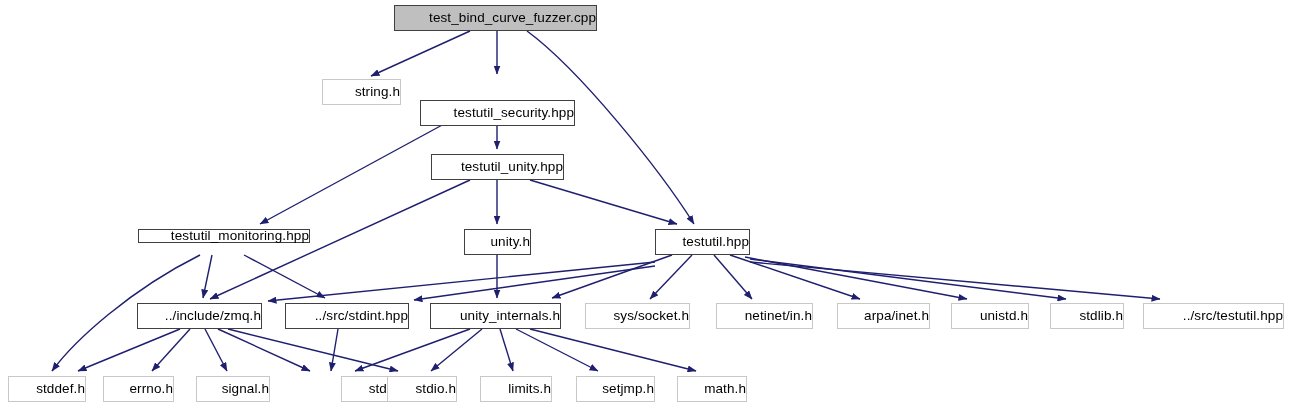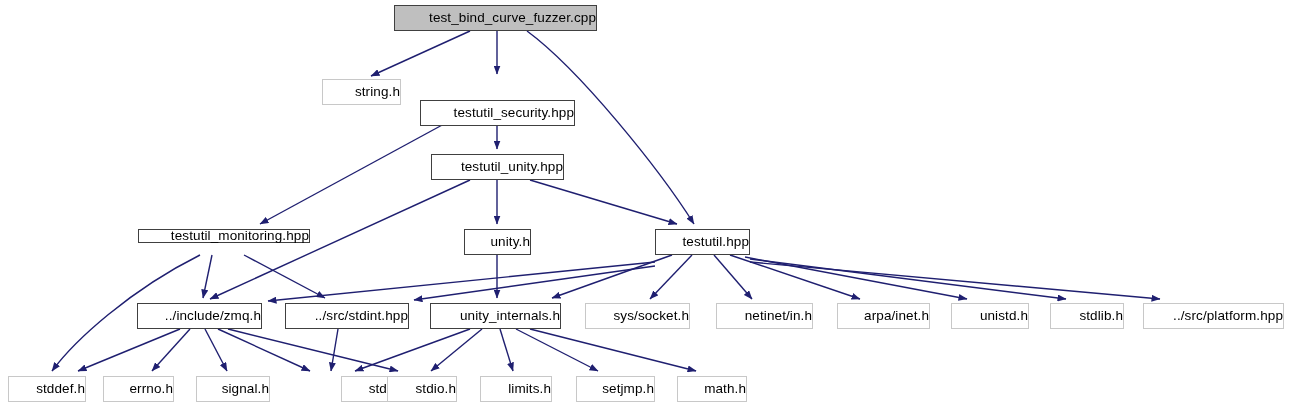--- a/index.html
+++ b/index.html
@@ -137,21 +137,21 @@
       <div class="node-box" style="left: 837px; top: 303px; width: 93px; height: 26px;">
         <span class="node-label">arpa/inet.h</span>
       </div>
       <div class="node-box" style="left: 951px; top: 303px; width: 78px; height: 26px;">
         <span class="node-label">unistd.h</span>
       </div>
       <div class="node-box" style="left: 1050px; top: 303px; width: 74px; height: 26px;">
         <span class="node-label">stdlib.h</span>
       </div>
       <div class="node-box" style="left: 1143px; top: 303px; width: 141px; height: 26px;">
-        <span class="node-label">../src/platform.hpp</span>
+        <span class="node-label">../src/testutil.hpp</span>
       </div>
       <div class="node-box" style="left: 8px; top: 376px; width: 78px; height: 26px;">
         <span class="node-label">stddef.h</span>
       </div>
       <div class="node-box" style="left: 103px; top: 376px; width: 71px; height: 26px;">
         <span class="node-label">errno.h</span>
       </div>
       <div class="node-box" style="left: 196px; top: 376px; width: 74px; height: 26px;">
         <span class="node-label">signal.h</span>
       </div>

